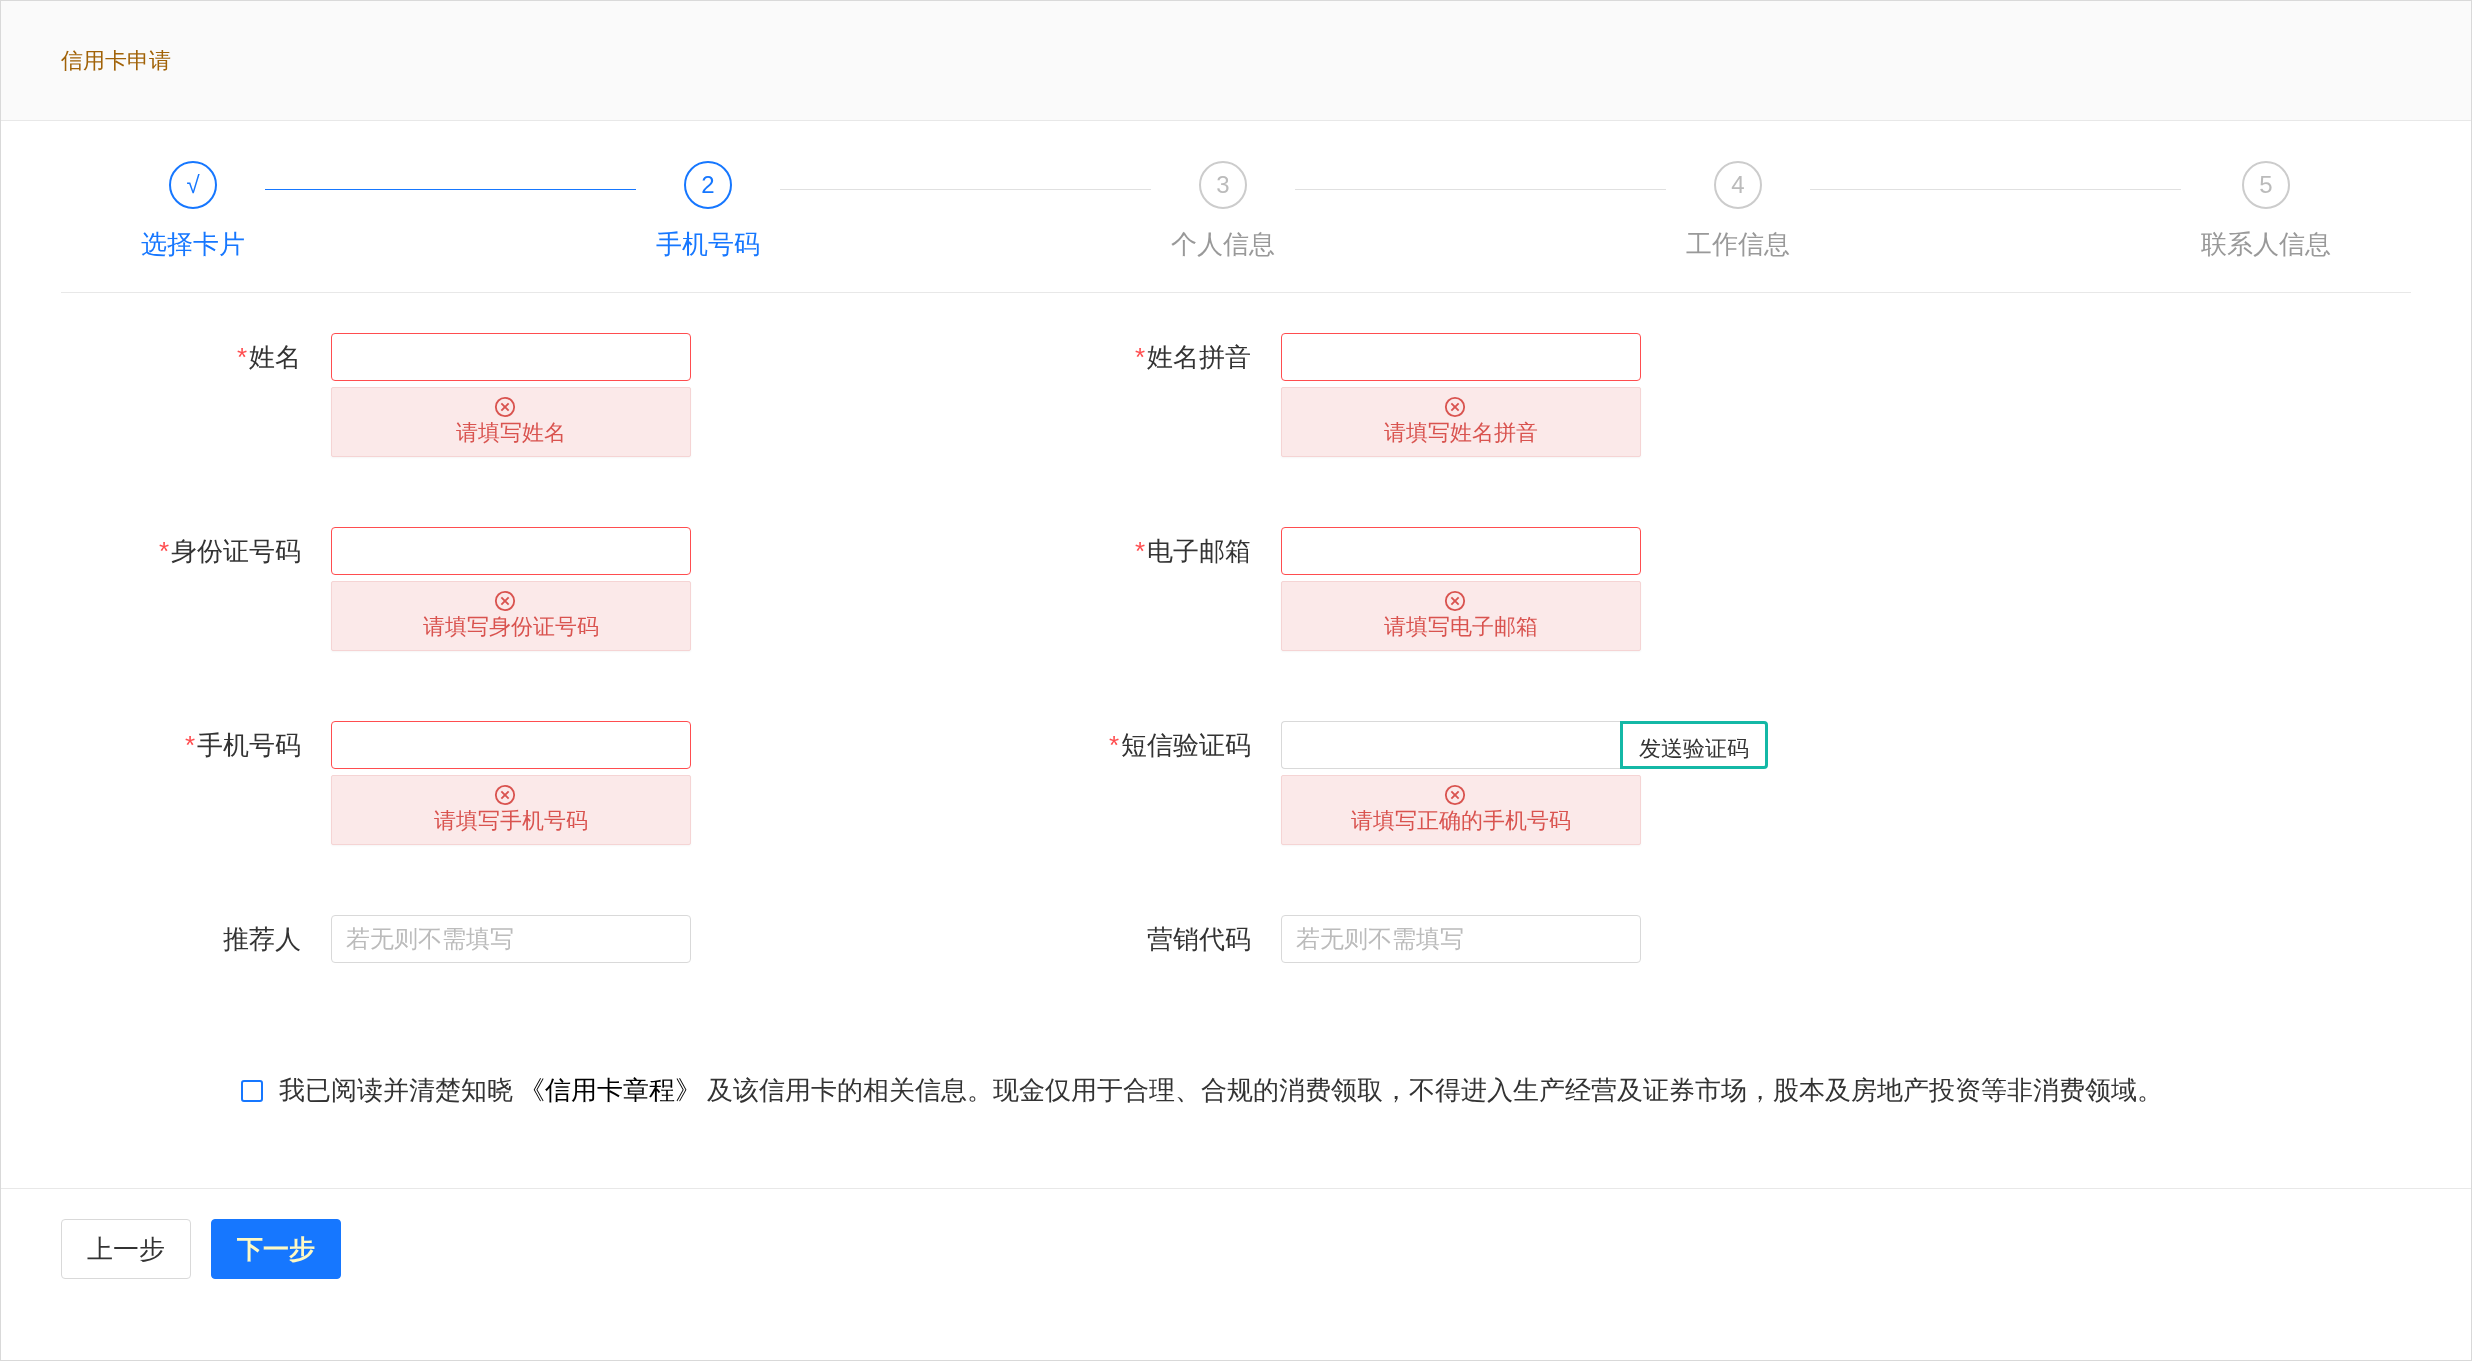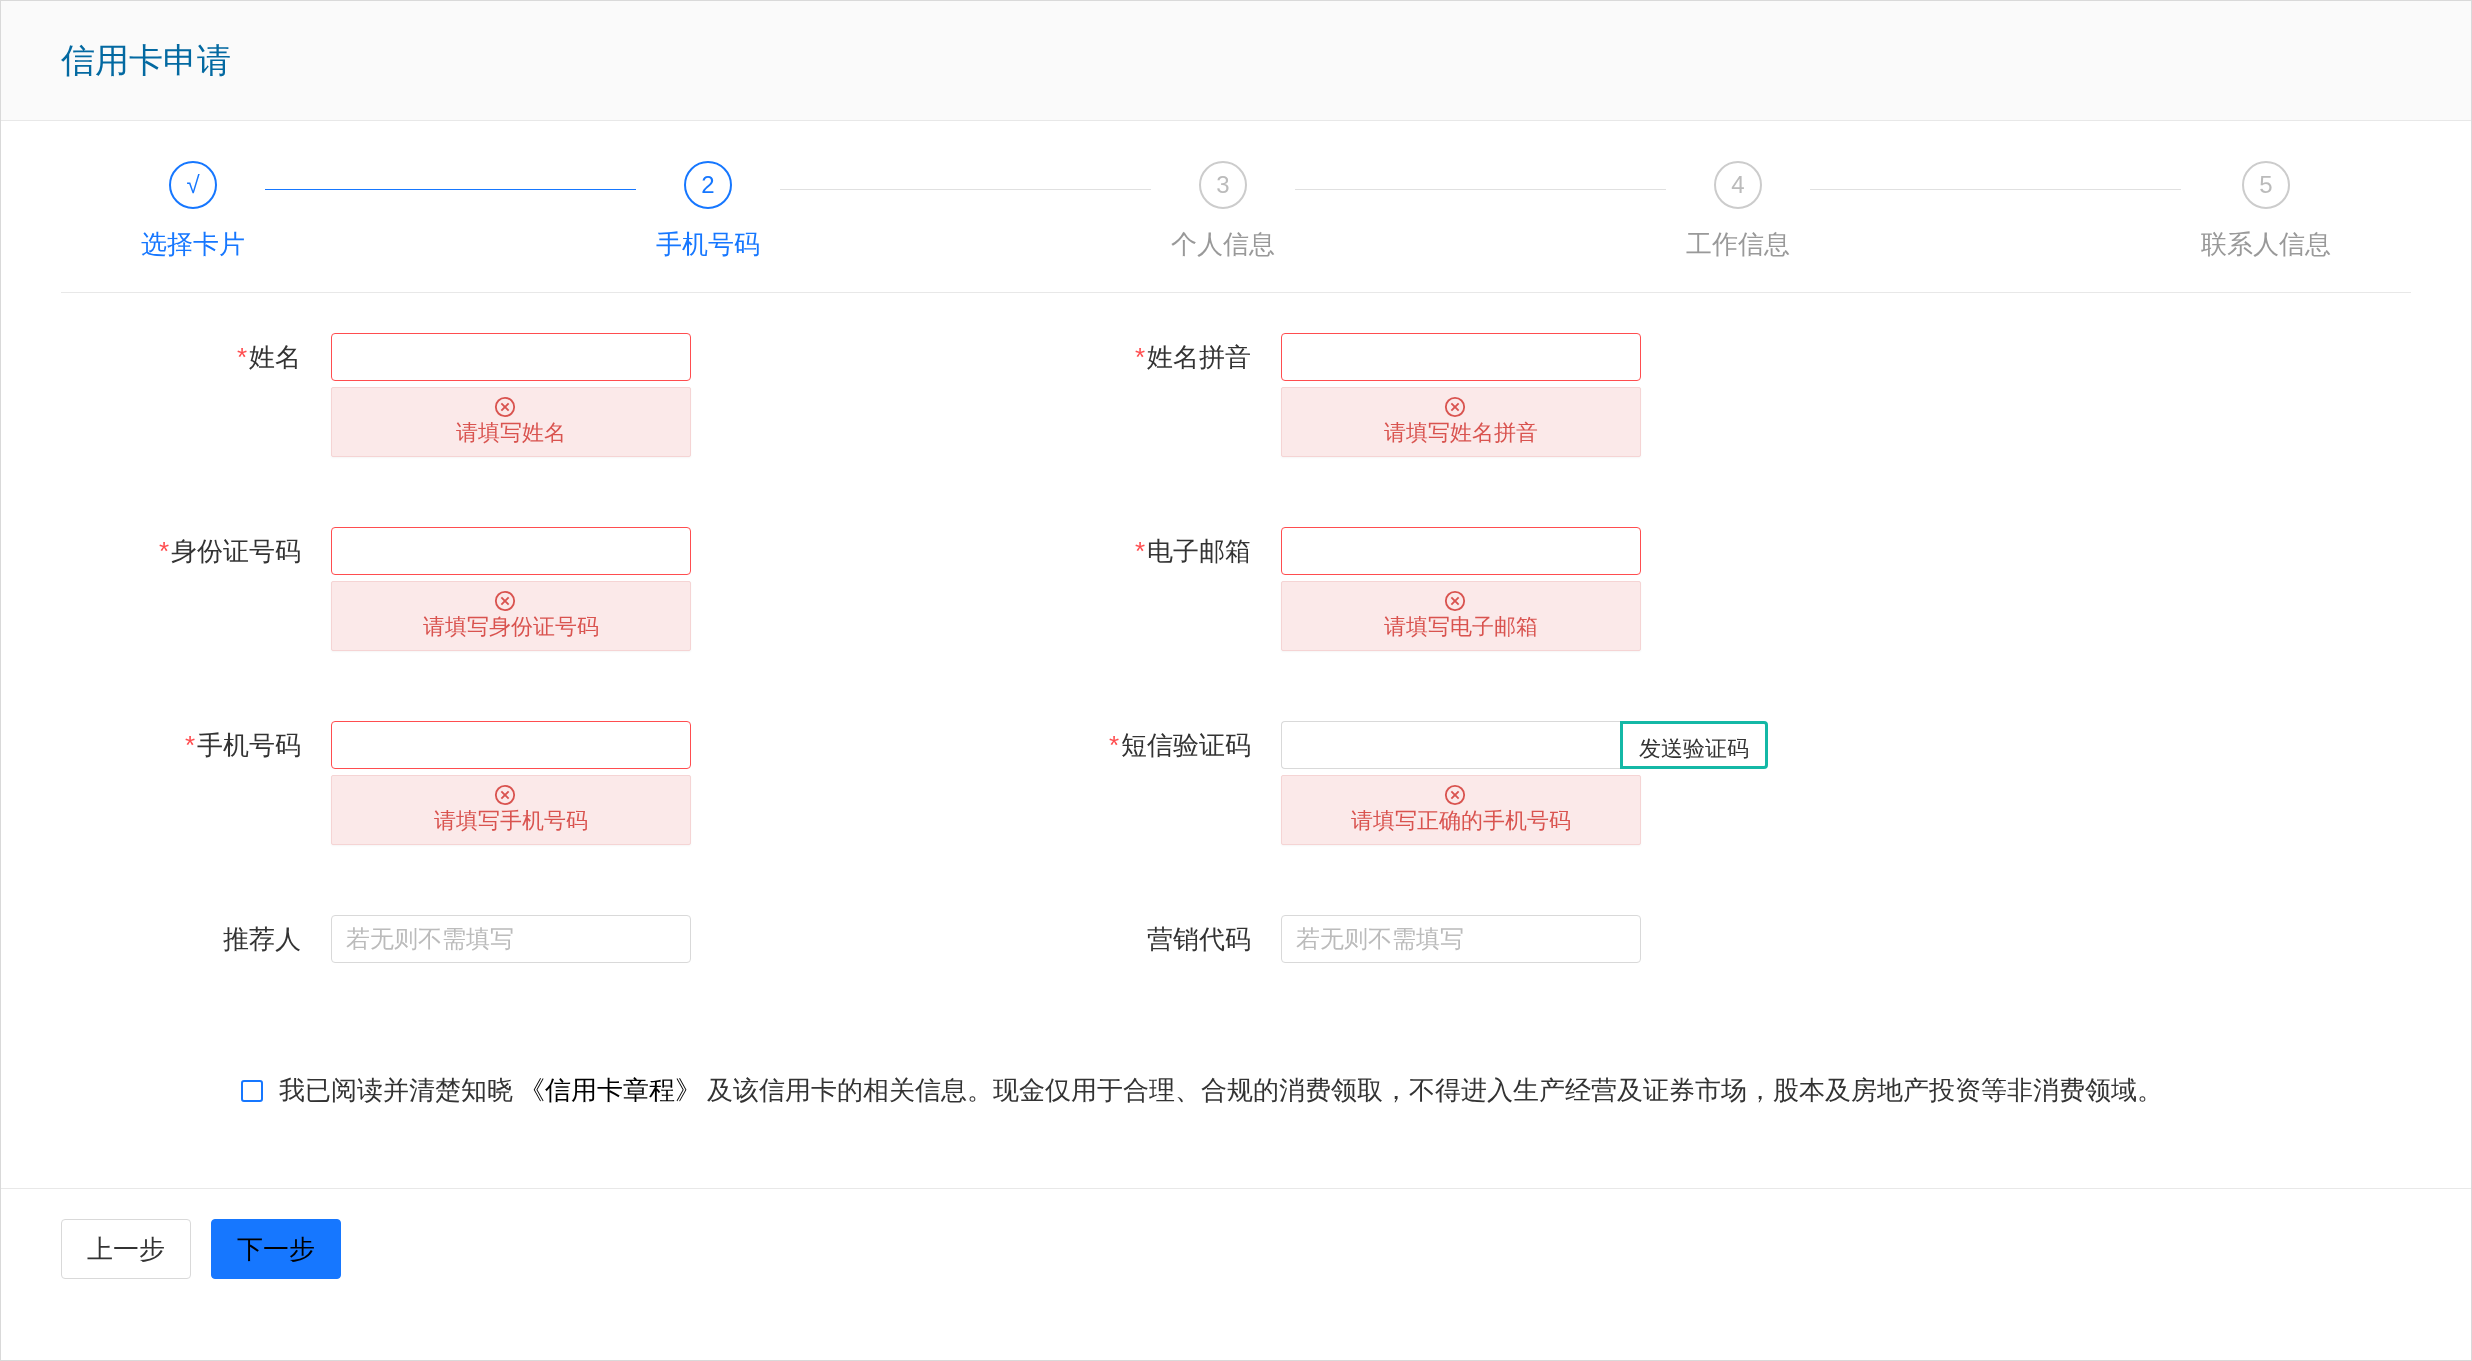--- a/index.html
+++ b/index.html
@@ -16,22 +16,22 @@
     }
     .header {
       height: 120px;
       border-bottom: 1px solid #e8e8e8;
       background: #fafafa;
       display: flex;
       align-items: center;
       padding-left: 60px;
     }
     .header-title {
-      font-size: 34px;
-      color: #0369a1;
+      font-size: 22px;
+      color: #a16207;
       font-weight: 400;
     }
     .steps {
       display: flex;
       align-items: center;
       justify-content: space-between;
       padding: 40px 80px 30px 80px;
       border-bottom: 1px solid #e8e8e8;
       margin: 0 60px;
     }
@@ -205,21 +205,22 @@
       justify-content: center;
     }
     .btn-default {
       background: #fff;
       border: 1px solid #d9d9d9;
       color: #333;
     }
     .btn-primary {
       background: #1677ff;
       border: 1px solid #1677ff;
-      color: #000000;
+      color: #fef9c3;
+      font-weight: bold;
     }
   </style>
 </head>
 <body>
 
 <div class="container">
   <div class="header">
     <div class="header-title">信用卡申请</div>
   </div>
 

